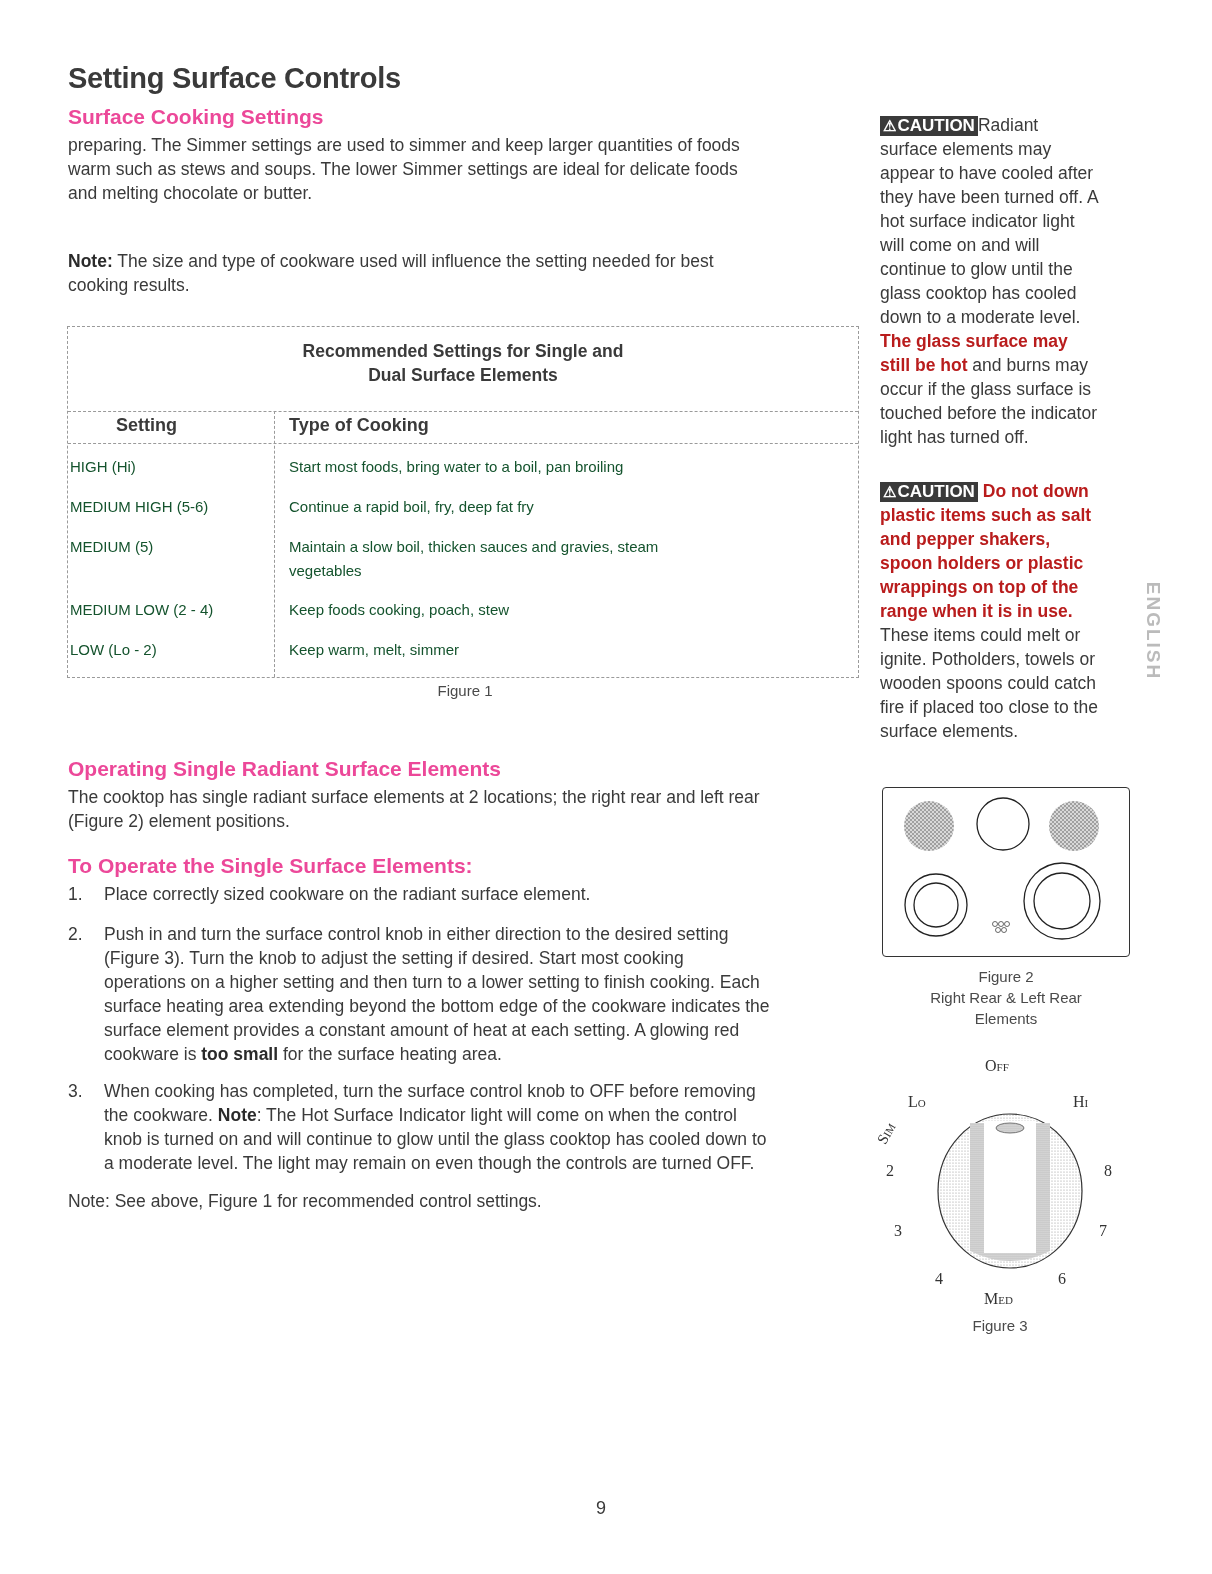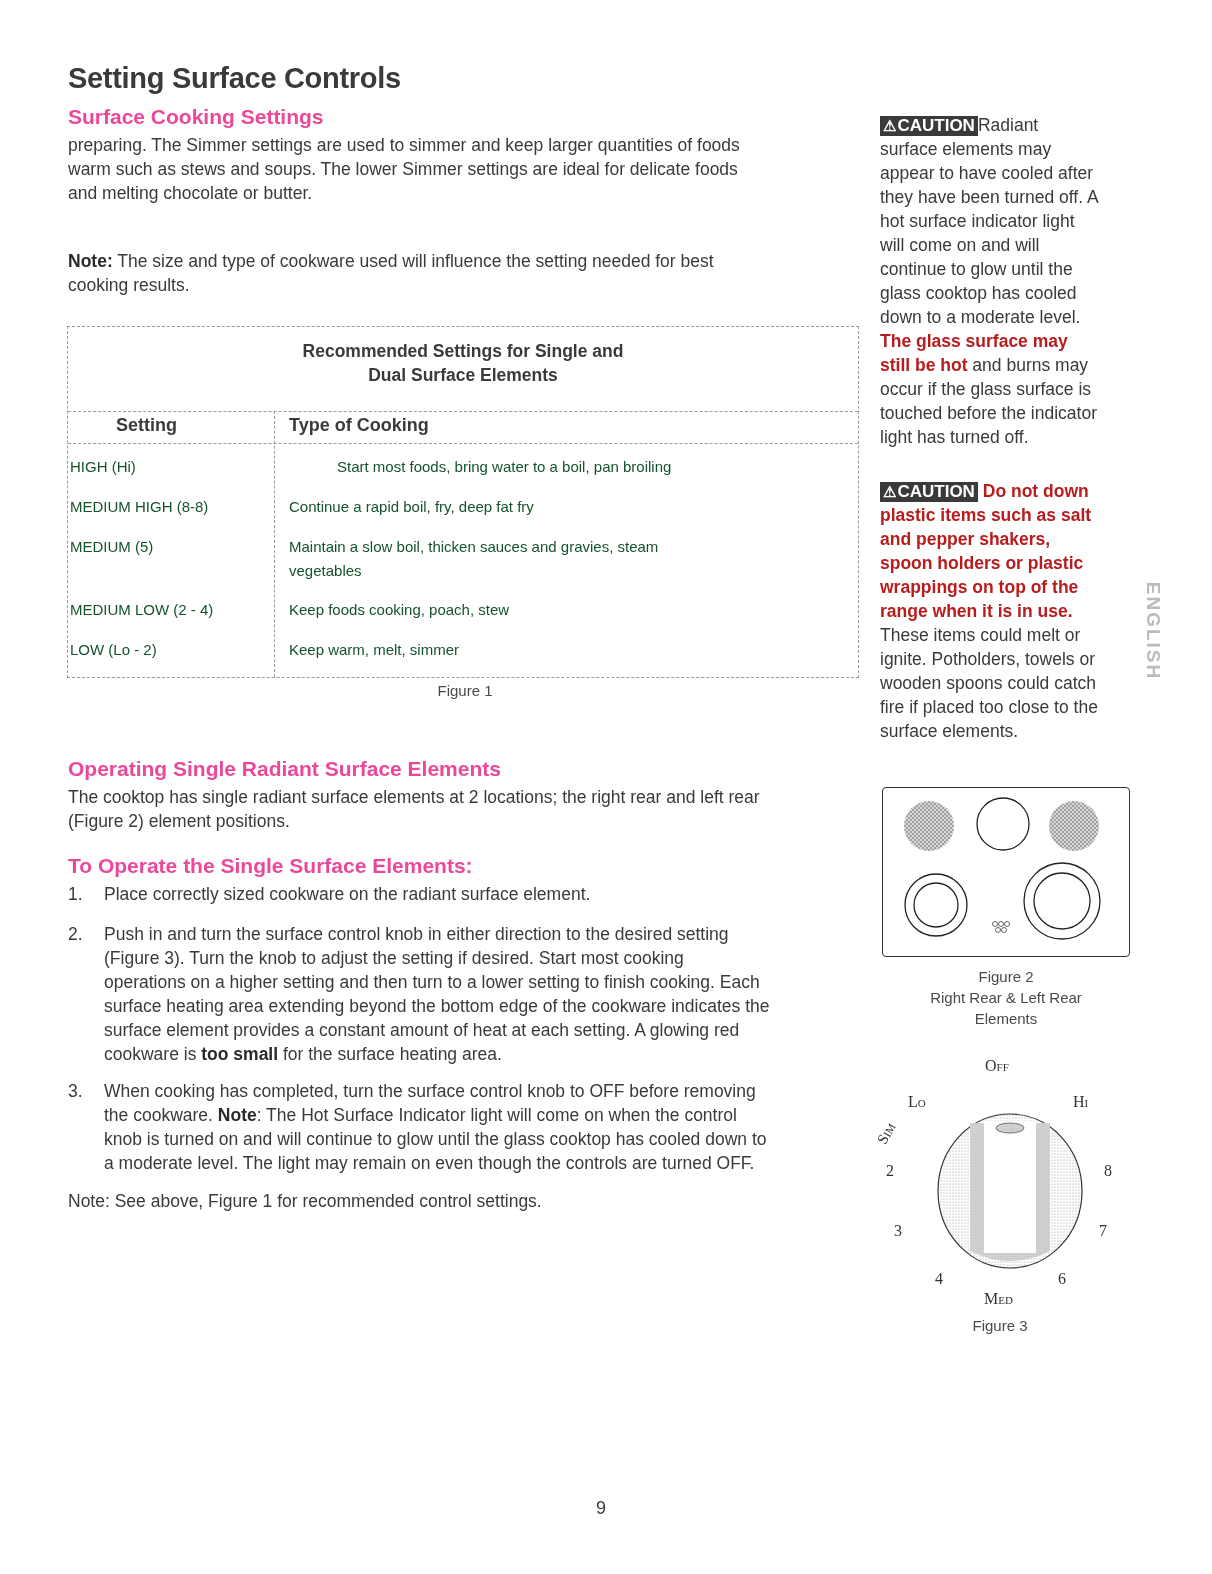--- a/index.html
+++ b/index.html
@@ -97,23 +97,23 @@
     <div>Recommended Settings for Single and</div>
     <div>Dual Surface Elements</div>
   </div>
   <div class="hline" style="top:84px;"></div>
   <div class="hline" style="top:116px;"></div>
   <div class="vline"></div>
   <div class="col-head" style="left:2px;margin-left:46px;">Setting</div>
   <div class="col-head" style="left:221px;">Type of Cooking</div>
 
   <div class="cell" style="left:2px; top:128px;">HIGH (Hi)</div>
-  <div class="cell" style="left:221px; top:128px;margin-left:48px;">Start most foods, bring water to a boil, pan broiling</div>
-
-  <div class="cell" style="left:2px; top:168px;">MEDIUM HIGH (8-8)</div>
+  <div class="cell" style="left:221px; top:128px;">Start most foods, bring water to a boil, pan broiling</div>
+
+  <div class="cell" style="left:2px; top:168px;">MEDIUM HIGH (5-6)</div>
   <div class="cell" style="left:221px; top:168px;">Continue a rapid boil, fry, deep fat fry</div>
 
   <div class="cell" style="left:2px; top:208px;">MEDIUM (5)</div>
   <div class="cell" style="left:221px; top:208px;">
     <div>Maintain a slow boil, thicken sauces and gravies, steam</div>
     <div>vegetables</div>
   </div>
 
   <div class="cell" style="left:2px; top:271px;">MEDIUM LOW (2 - 4)</div>
   <div class="cell" style="left:221px; top:271px;">Keep foods cooking, poach, stew</div>

